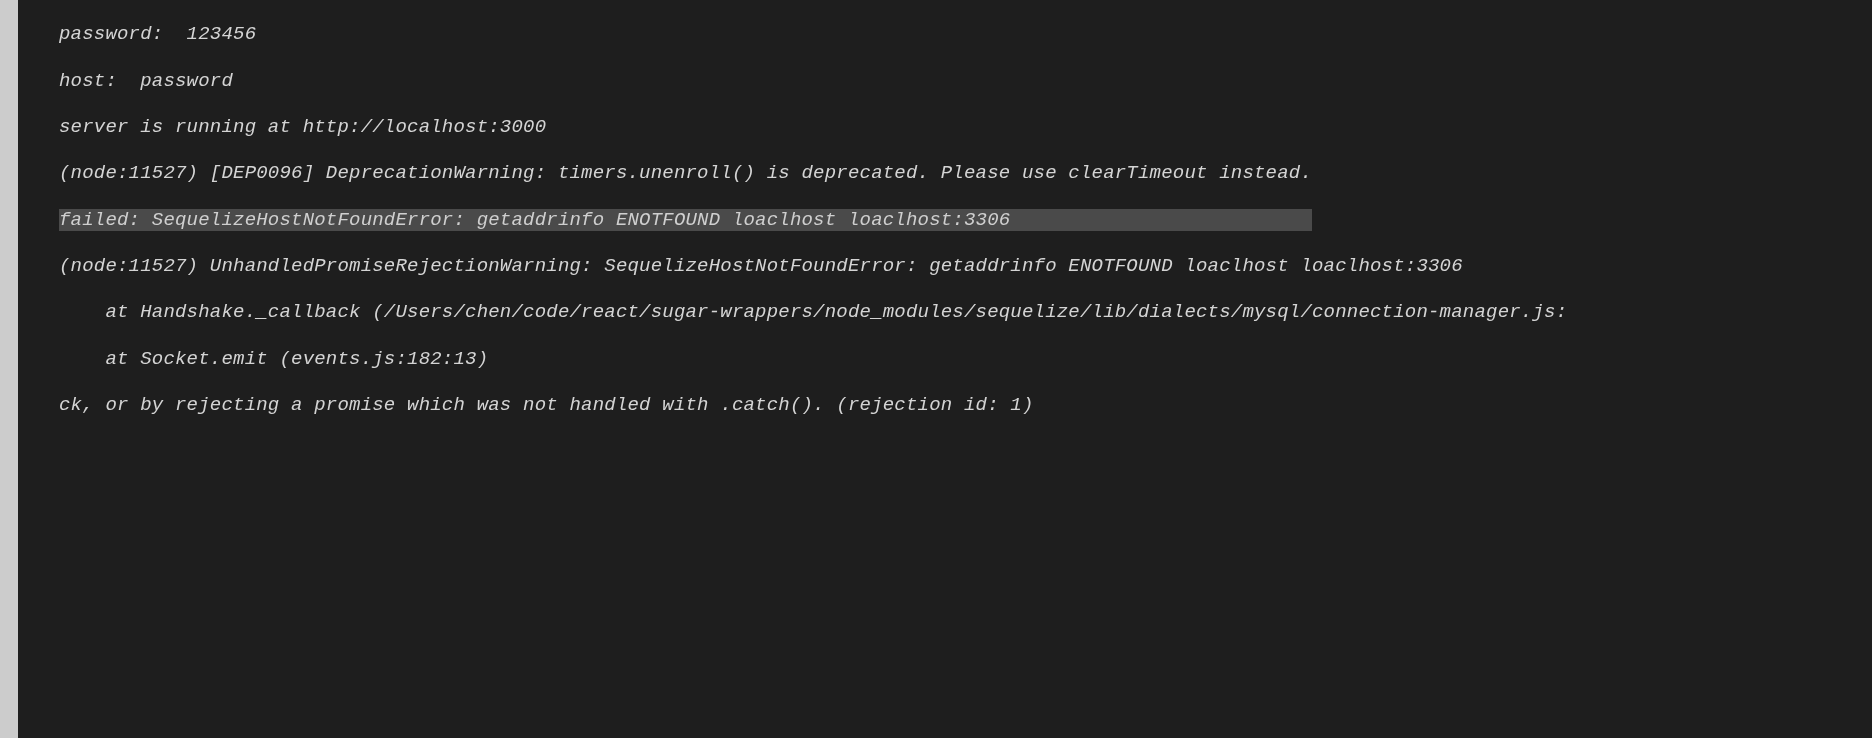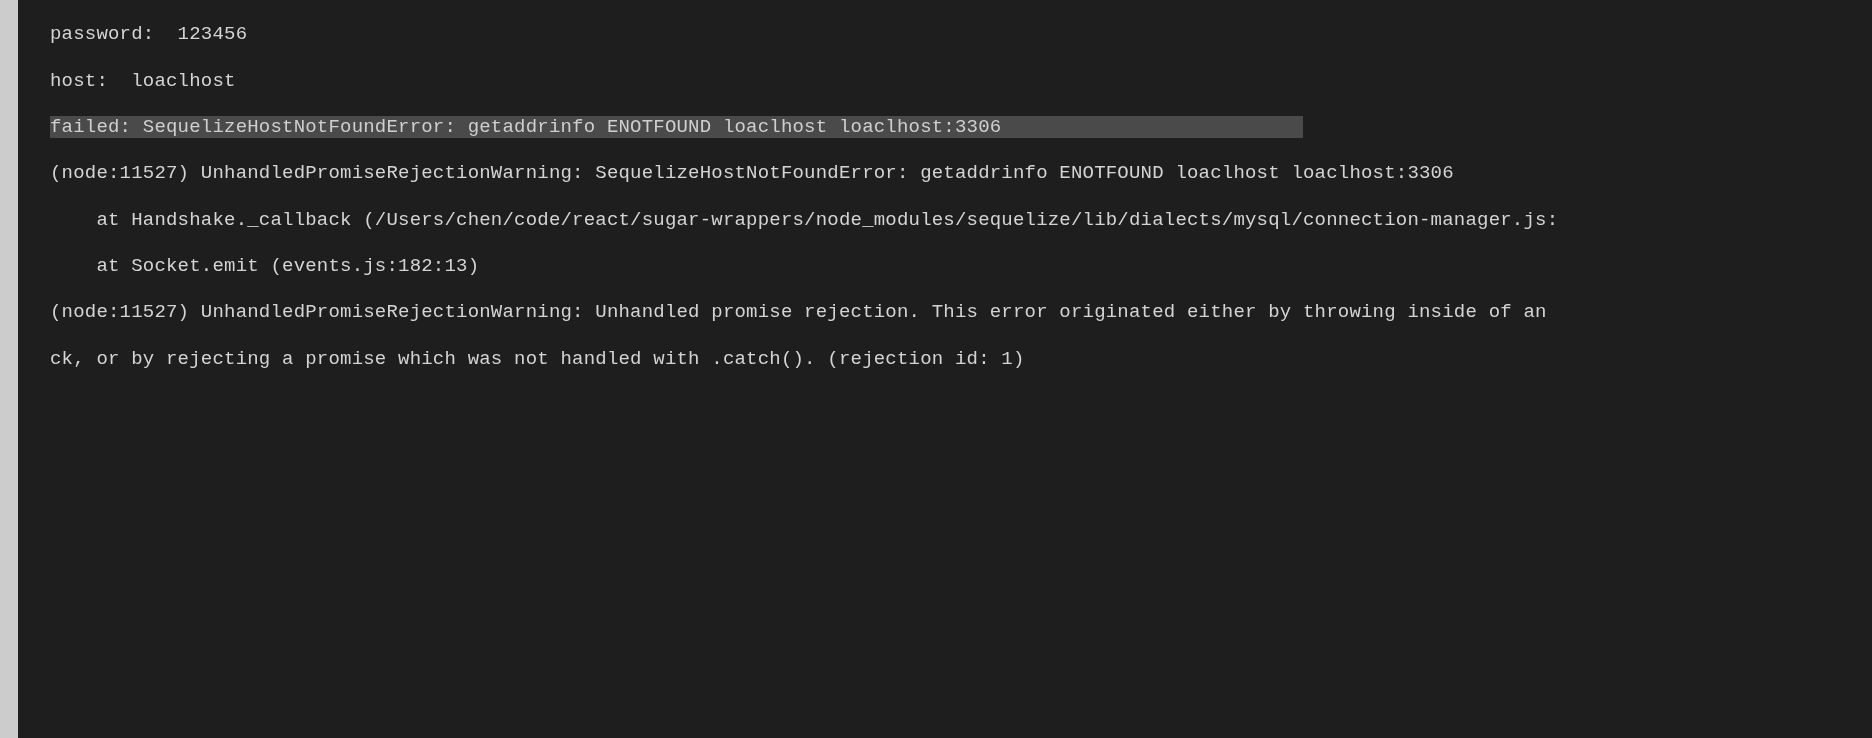--- a/index.html
+++ b/index.html
@@ -23,45 +23,47 @@
       width: 18px;
       background: #cccccc;
     }
     .terminal {
       position: absolute;
       left: 18px;
       top: 0;
       right: 0;
       bottom: 0;
       background: #1e1e1e;
-      padding-left: 32px;
+      padding-left: 41px;
       padding-top: 0;
+      font-style: italic;
     }
     .line { display: block; }
     .sel {
       background: #4a4a4a;
       color: #cfcfcf;
       display: inline;
     }
   </style>
 </head>
 <body>
 
 
 
 <div class="scroll-gutter"></div>
 
 <div class="terminal">
 <span class="line"><span>password:  123456</span></span>
-<span class="line"><span>host:  loaclhost</span></span>
+<span class="line"><span>host:  password</span></span>
+<span class="line"><span>server is running at http://localhost:3000</span></span>
+<span class="line"><span>(node:11527) [DEP0096] DeprecationWarning: timers.unenroll() is deprecated. Please use clearTimeout instead.</span></span>
 <span class="line"><span class="sel">failed: SequelizeHostNotFoundError: getaddrinfo ENOTFOUND loaclhost loaclhost:3306                          </span></span>
 <span class="line"><span>(node:11527) UnhandledPromiseRejectionWarning: SequelizeHostNotFoundError: getaddrinfo ENOTFOUND loaclhost loaclhost:3306</span></span>
 <span class="line"><span>    at Handshake._callback (/Users/chen/code/react/sugar-wrappers/node_modules/sequelize/lib/dialects/mysql/connection-manager.js:</span></span>
 <span class="line"><span>    at Socket.emit (events.js:182:13)</span></span>
-<span class="line"><span>(node:11527) UnhandledPromiseRejectionWarning: Unhandled promise rejection. This error originated either by throwing inside of an</span></span>
 <span class="line"><span>ck, or by rejecting a promise which was not handled with .catch(). (rejection id: 1)</span></span>
 
 
 
 
 
 
 
 
 

